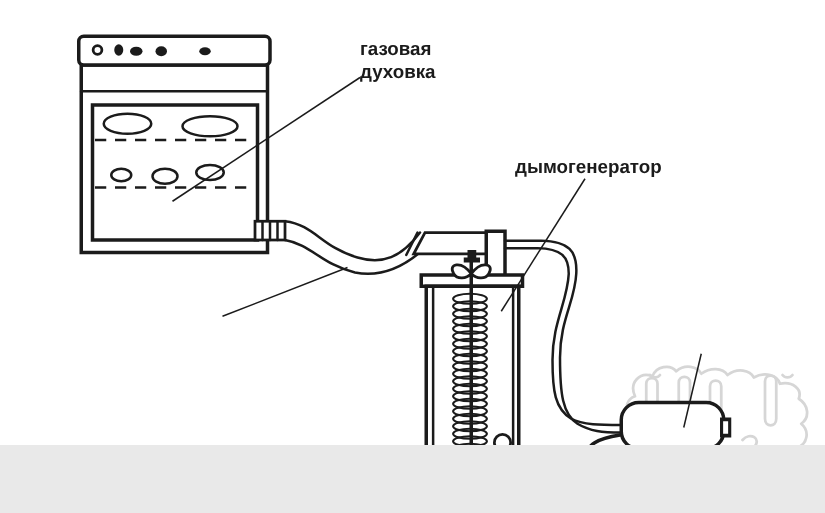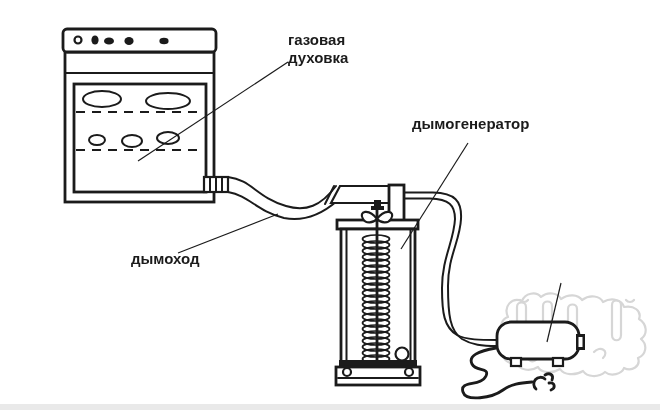--- a/index.html
+++ b/index.html
@@ -7,21 +7,21 @@
     --wm:#d6d6d6;
     --bg:#ffffff;
   }
   html,body{margin:0;padding:0;}
   body{
     background:#e9e9e9;
     font-family:"Liberation Sans", sans-serif;
   }
   .stage{
     position:relative;
-    width:660px;height:404px;
+    width:660px;height:356px;
     background:var(--bg);
     overflow:hidden;
     text-decoration:underline;
   }
   .stage svg{position:absolute;left:0;top:0;}
   
   .s2{stroke:var(--line);stroke-width:2;fill:none;stroke-linecap:round;}
   .s3{stroke:var(--line);stroke-width:2.8;fill:none;stroke-linecap:round;}
   .w2{stroke:var(--line);stroke-width:2.2;fill:#fff;}
   .w3{stroke:var(--line);stroke-width:2.8;fill:#fff;}
@@ -163,15 +163,14 @@
 
     <g>
       <line class="ptr" x1="288" y1="62" x2="138" y2="161"></line>
       <line class="ptr" x1="178" y1="253" x2="278" y2="214"></line>
       <line class="ptr" x1="468" y1="143" x2="401" y2="249"></line>
       <line class="ptr" x1="561" y1="283" x2="547" y2="342"></line>
     </g>
   </svg>
 
   <div class="lbl wrap" style="left:288px;top:31px;">газовая духовка</div>
-  <div class="lbl" style="left:131px;top:250px;">дымоход</div>
-  <div class="lbl" style="left:412px;top:115px;text-align:right;">дымогенератор</div>
+  <div class="lbl" style="left:412px;top:125px;text-align:right;">дымогенератор</div>
 </div>
 
 </body></html>

